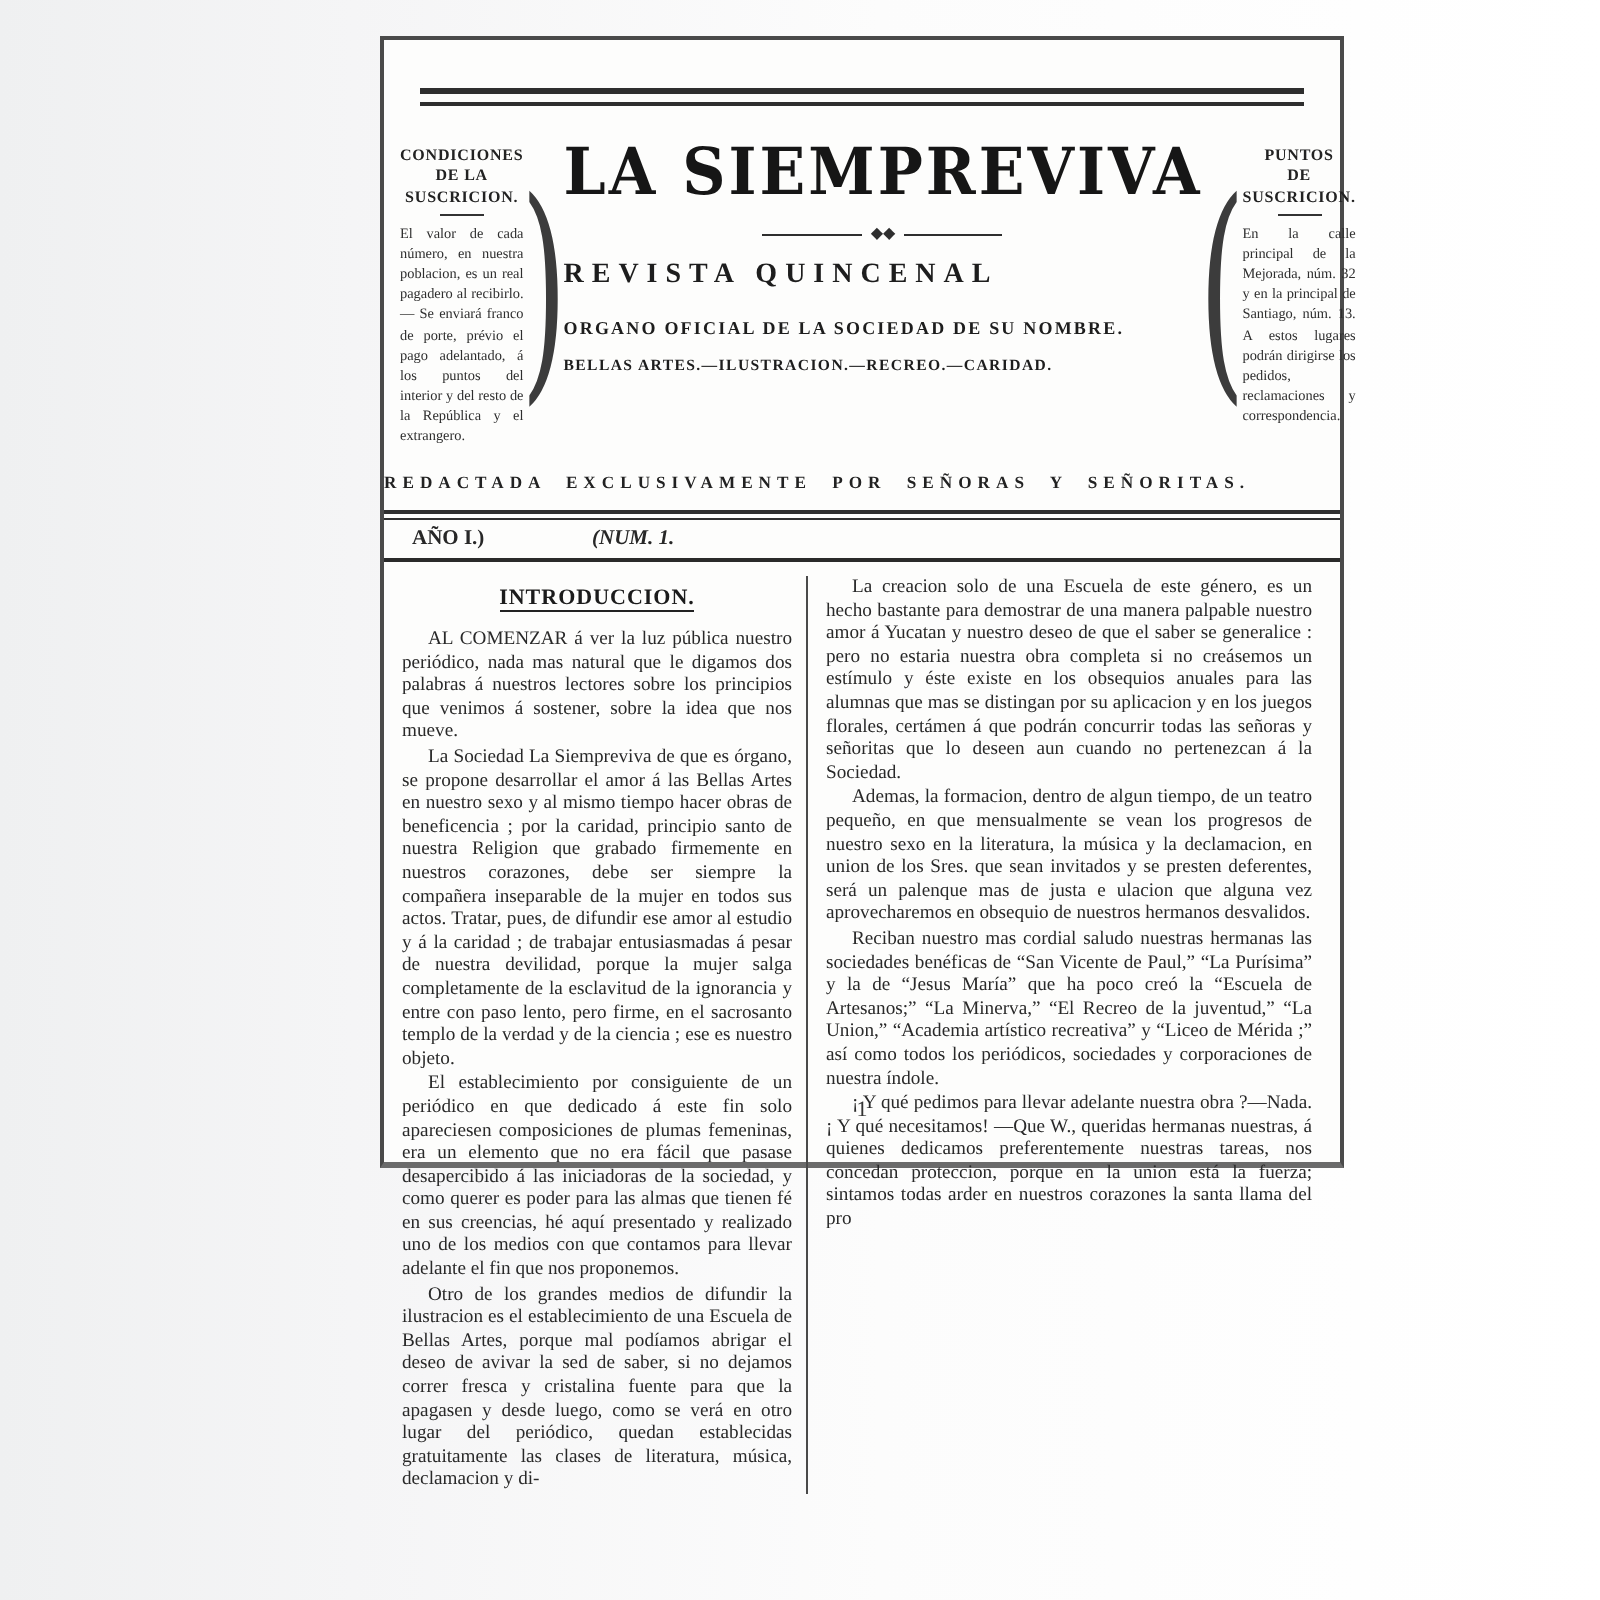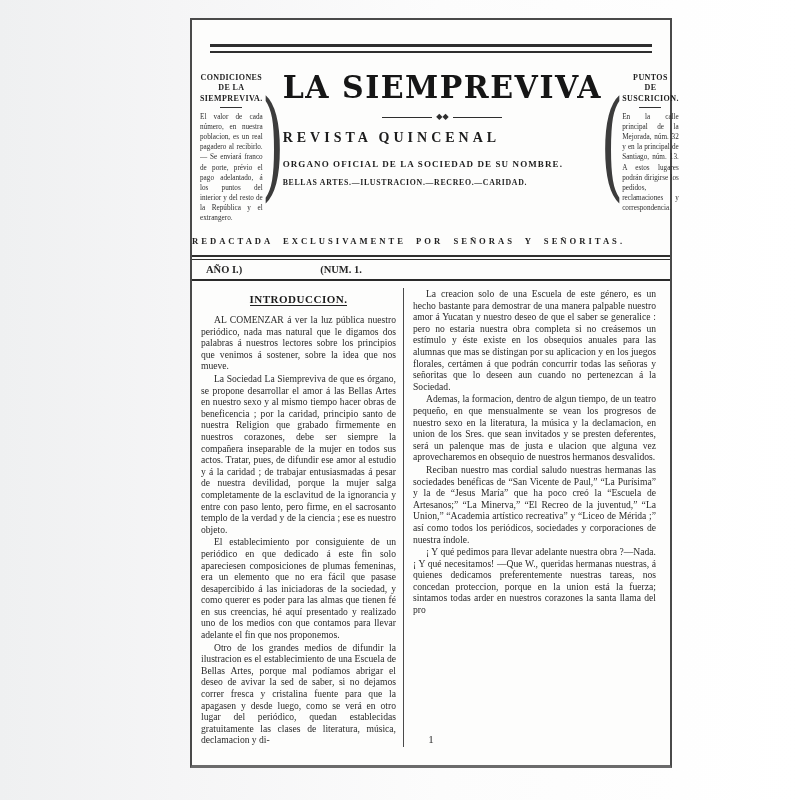--- a/index.html
+++ b/index.html
@@ -3,21 +3,21 @@
 <meta charset="utf-8">
 <style>
   html,body{margin:0;padding:0;}
   body{
     width:800px;height:800px;position:relative;overflow:hidden;
     background:linear-gradient(90deg,#eff0f1 0%,#f5f5f6 22%,#fcfcfc 55%,#ffffff 100%);
     font-family:"Liberation Serif","DejaVu Serif",serif;
     color:#272727;
   }
   .page{
-    position:absolute;left:190px;top:18px;width:482px;height:750px;
+    position:absolute;left:190px;top:18px;width:482px;height:566px;
     background:#fdfdfc;border:2px solid #4a4a4a;border-bottom:3px solid #6b6b6b;
     box-sizing:border-box;
   }
   .top-rule{
     margin:24px 18px 0 18px;height:4px;
     border-top:3px solid #2e2e2e;border-bottom:2px solid #2e2e2e;
   }
   
   .masthead{display:flex;align-items:stretch;margin:12px 6px 0 8px;}
   .side-box{box-sizing:border-box;padding-top:8px;}
@@ -41,21 +41,21 @@
   .ornament .glyph{font-size:8px;color:#2e2e2e;line-height:1;}
   .mh-subtitle{font-size:14px;font-weight:bold;letter-spacing:4px;margin-top:9px;color:#1d1d1d;}
   .mh-organ{font-size:9px;font-weight:bold;letter-spacing:1.1px;margin-top:13px;color:#1d1d1d;}
   .mh-motto{font-size:7.8px;font-weight:bold;letter-spacing:.7px;margin-top:9px;color:#1d1d1d;}
   .redaction{text-align:left;font-size:8.6px;font-weight:bold;letter-spacing:3px;word-spacing:5px;margin-top:13px;color:#222;}
   
   .dl-rule-top{margin-top:9px;height:2px;border-top:2px solid #2f2f2f;border-bottom:1px solid #2f2f2f;}
   .dateline{display:flex;align-items:baseline;padding:4px 14px 4px 14px;}
   .dl-left{font-size:10.5px;font-weight:bold;width:90px;}
   .dl-center{flex:1;text-align:center;font-size:9.5px;letter-spacing:.6px;}
-  .dl-right{width:90px;text-align:center;font-size:10.5px;font-weight:bold;}
+  .dl-right{width:90px;text-align:left;font-size:10.5px;font-weight:bold;font-style:italic;}
   .dl-rule-bottom{border-top:2.5px solid #2a2a2a;}
   
   .columns{display:flex;align-items:stretch;padding:7px 14px 0 9px;}
   .col-left{width:202px;padding-right:7px;box-sizing:border-box;}
   .col-divider{width:1px;background:#4a4a4a;}
   .col-right{flex:1;padding-left:9px;}
   .article-heading{text-align:center;margin:1px 0 7px 0;}
   .article-heading span{
     display:inline-block;font-size:11px;font-weight:bold;letter-spacing:.5px;
     border-bottom:1.5px solid #222;padding-bottom:0;color:#1b1b1b;
@@ -69,21 +69,21 @@
 
 <div class="page">
 
   <div class="top-rule"></div>
 
   <div class="masthead">
 
     <div class="side-box left">
       <div class="bx-head">
         <div>CONDICIONES</div>
-        <div>DE LA SIEMPREVIVA.</div>
+        <div>DE LA SUSCRICION.</div>
       </div>
       <div class="bx-rule"></div>
       <div class="bx-body">El valor de cada número, en nuestra poblacion, es un real pagadero al recibirlo.— Se enviará franco de porte, prévio el pago adelantado, á los puntos del interior y del resto de la República y el extrangero.</div>
     </div>
 
     <div class="bracket">)</div>
 
     <div class="mh-center">
       <div class="mh-title">LA SIEMPREVIVA</div>
       <div class="ornament">

